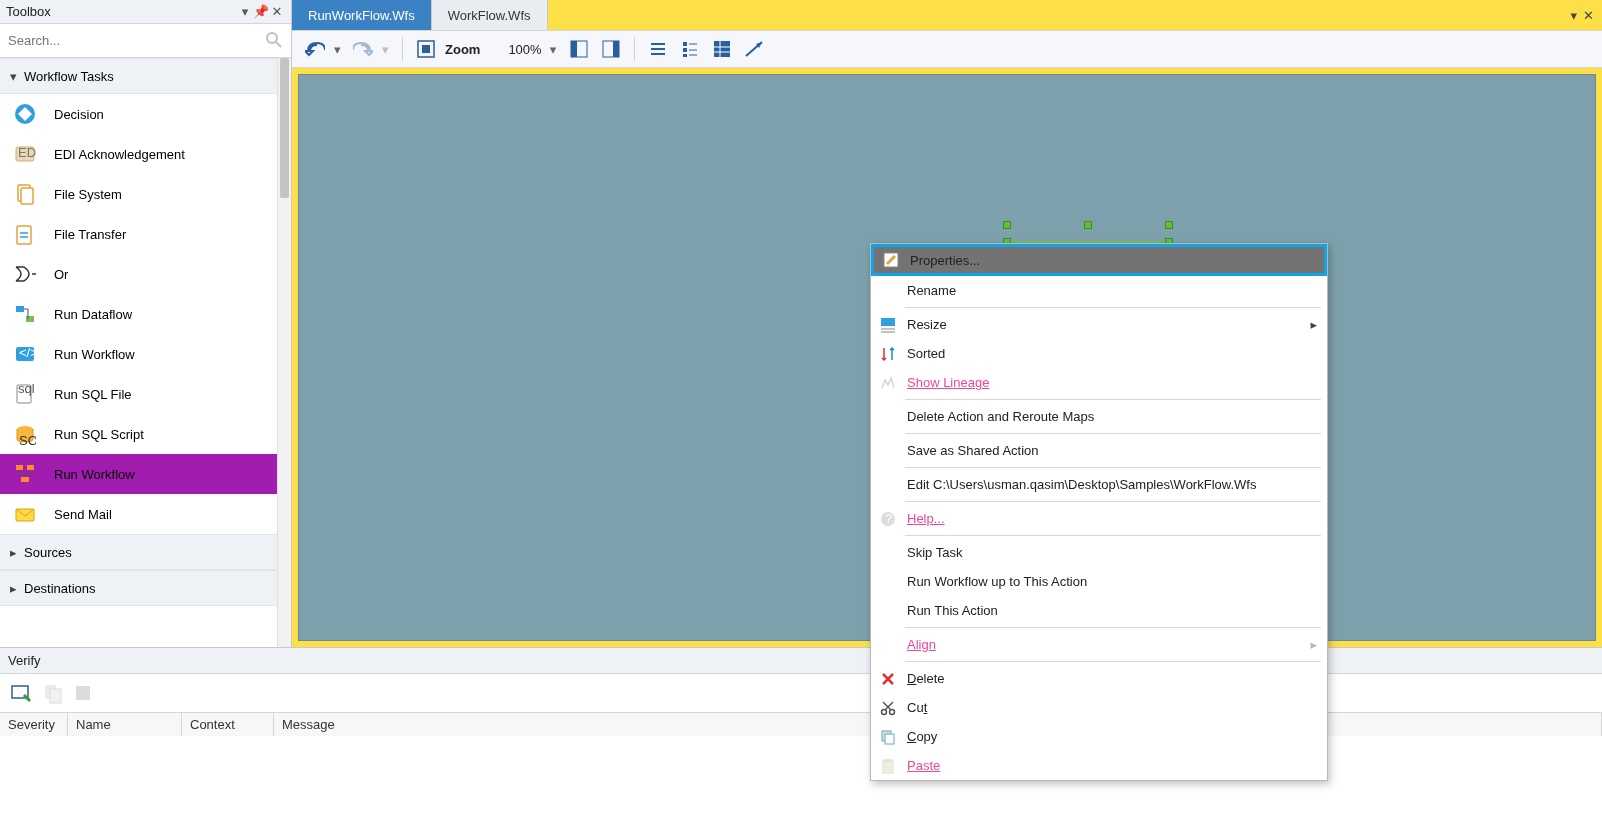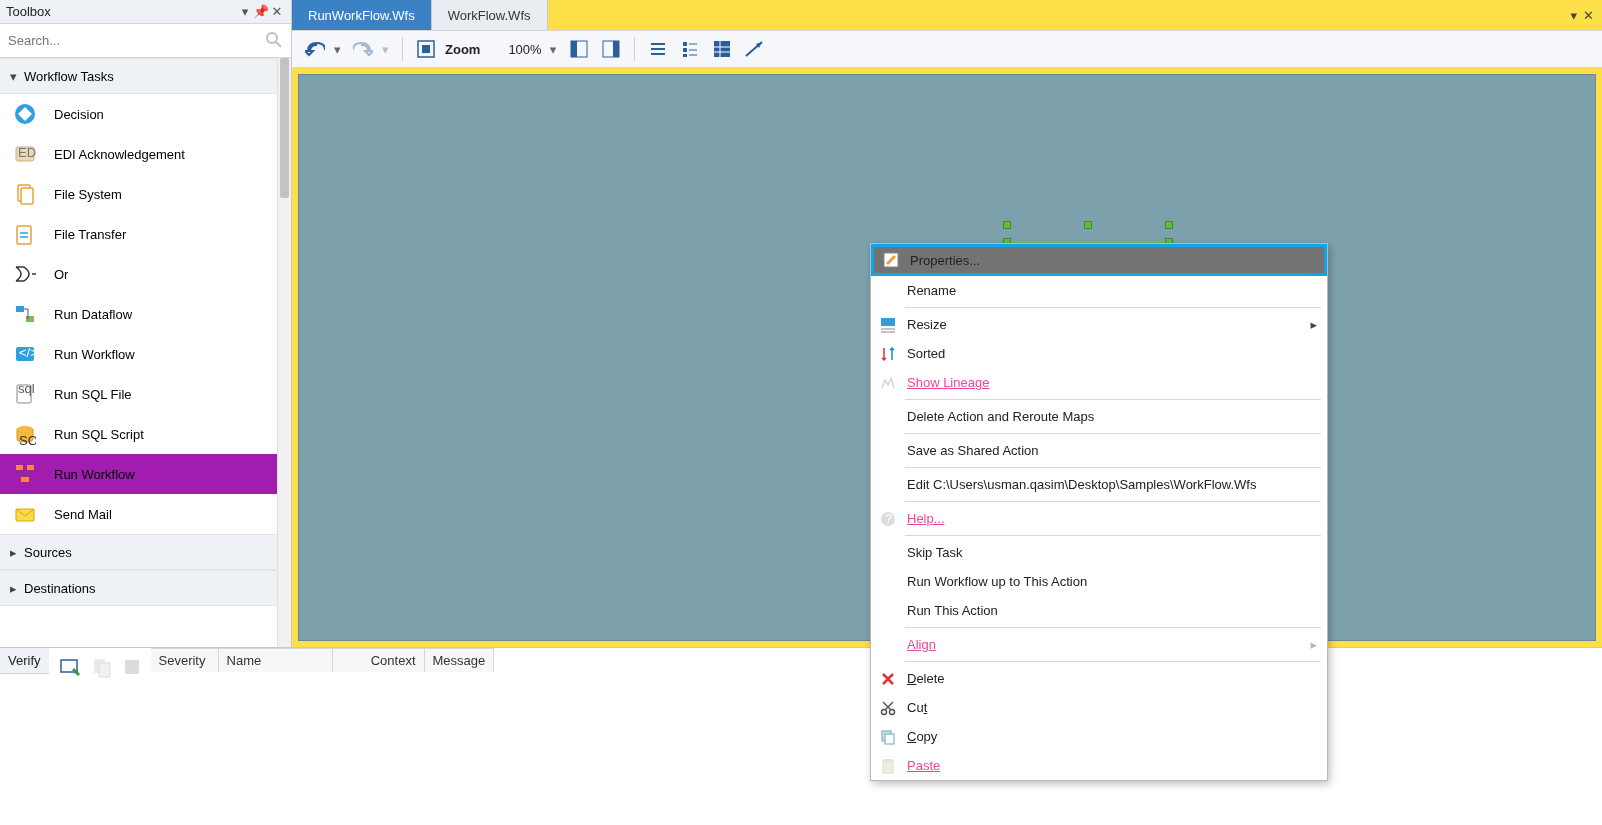--- a/index.html
+++ b/index.html
@@ -50,26 +50,26 @@
 .mi { height: 29px; display: flex; align-items: center; padding: 0 14px 0 36px; position: relative; cursor: pointer; }
 .mi .mtxt { color: #222; }
 .mi.disabled .mtxt { color: #ec4899; cursor: default; text-decoration: underline; }
 .mi .mico { position: absolute; left: 8px; width: 18px; height: 18px; display: flex; align-items: center; justify-content: center; }
 .mi .msub { position: absolute; right: 10px; color: #444; }
 .mi.disabled .msub { color: #b8b8b8; }
 .mi.highlight-box { border: 3px solid #0ea5e9; background: #737373; height: 32px; }
 .msep { height: 1px; margin: 2px 6px 2px 34px; background: #d8d8d8; }
 .underline-first::first-letter { text-decoration: underline; }
 
-.verify { flex: 1; display: flex; flex-direction: row; border-top: 1px solid #c9c9c9; }
+.verify { flex: 1; display: flex; flex-direction: column; border-top: 1px solid #c9c9c9; }
 .verify-title { height: 26px; display: flex; align-items: center; padding: 0 8px; background: #eef1f5; border-bottom: 1px solid #d6d6d6; color: #222; }
 .verify-toolbar { height: 38px; display: flex; align-items: center; gap: 10px; padding: 0 10px; }
 .verify-cols { display: flex; height: 24px; align-items: stretch; border-top: 1px solid #d6d6d6; background: #f6f7f8; }
 .verify-cols .col { display: flex; align-items: center; padding: 0 8px; border-right: 1px solid #d6d6d6; color: #333; }
-.col-sev { width: 68px; } .col-name { width: 114px; } .col-ctx { width: 92px; justify-content: flex-end; } .col-msg { flex: 1; }
+.col-sev { width: 68px; } .col-name { width: 114px; } .col-ctx { width: 92px; } .col-msg { flex: 1; }
 
 svg { display: block; }
 </style>
 </head>
 <body>
 
 <div class="root">
   <div class="upper">
 
     <div class="toolbox">

